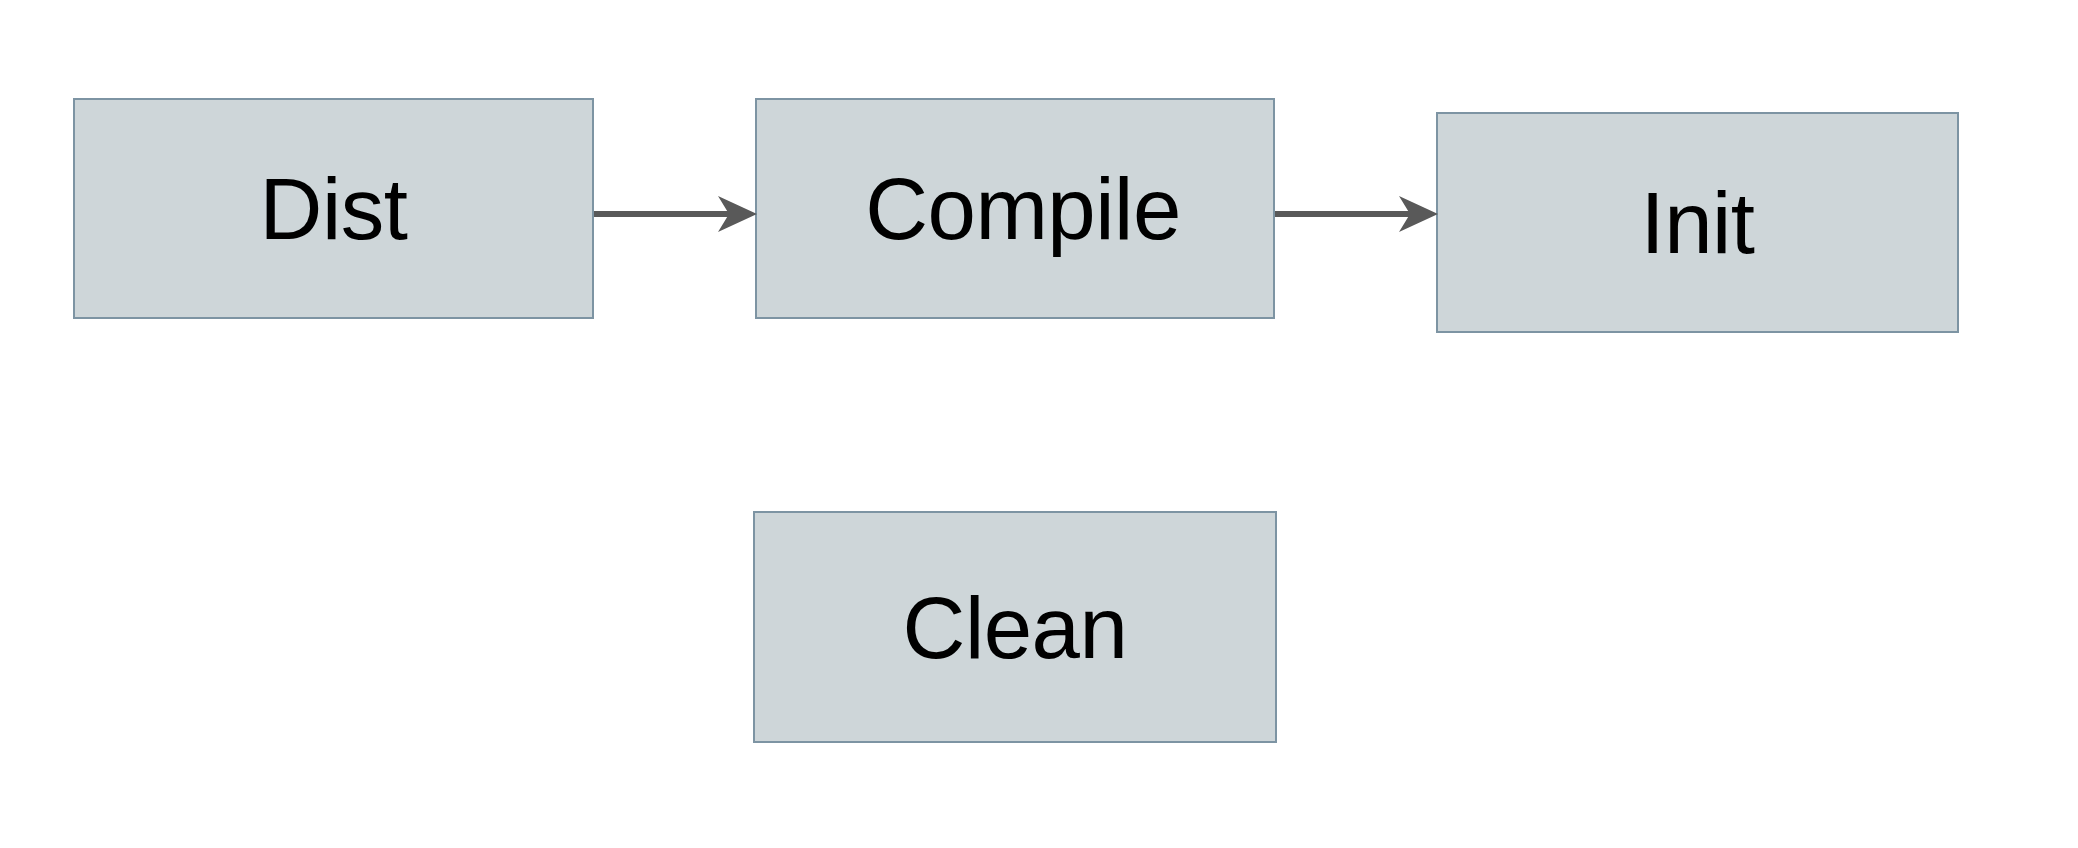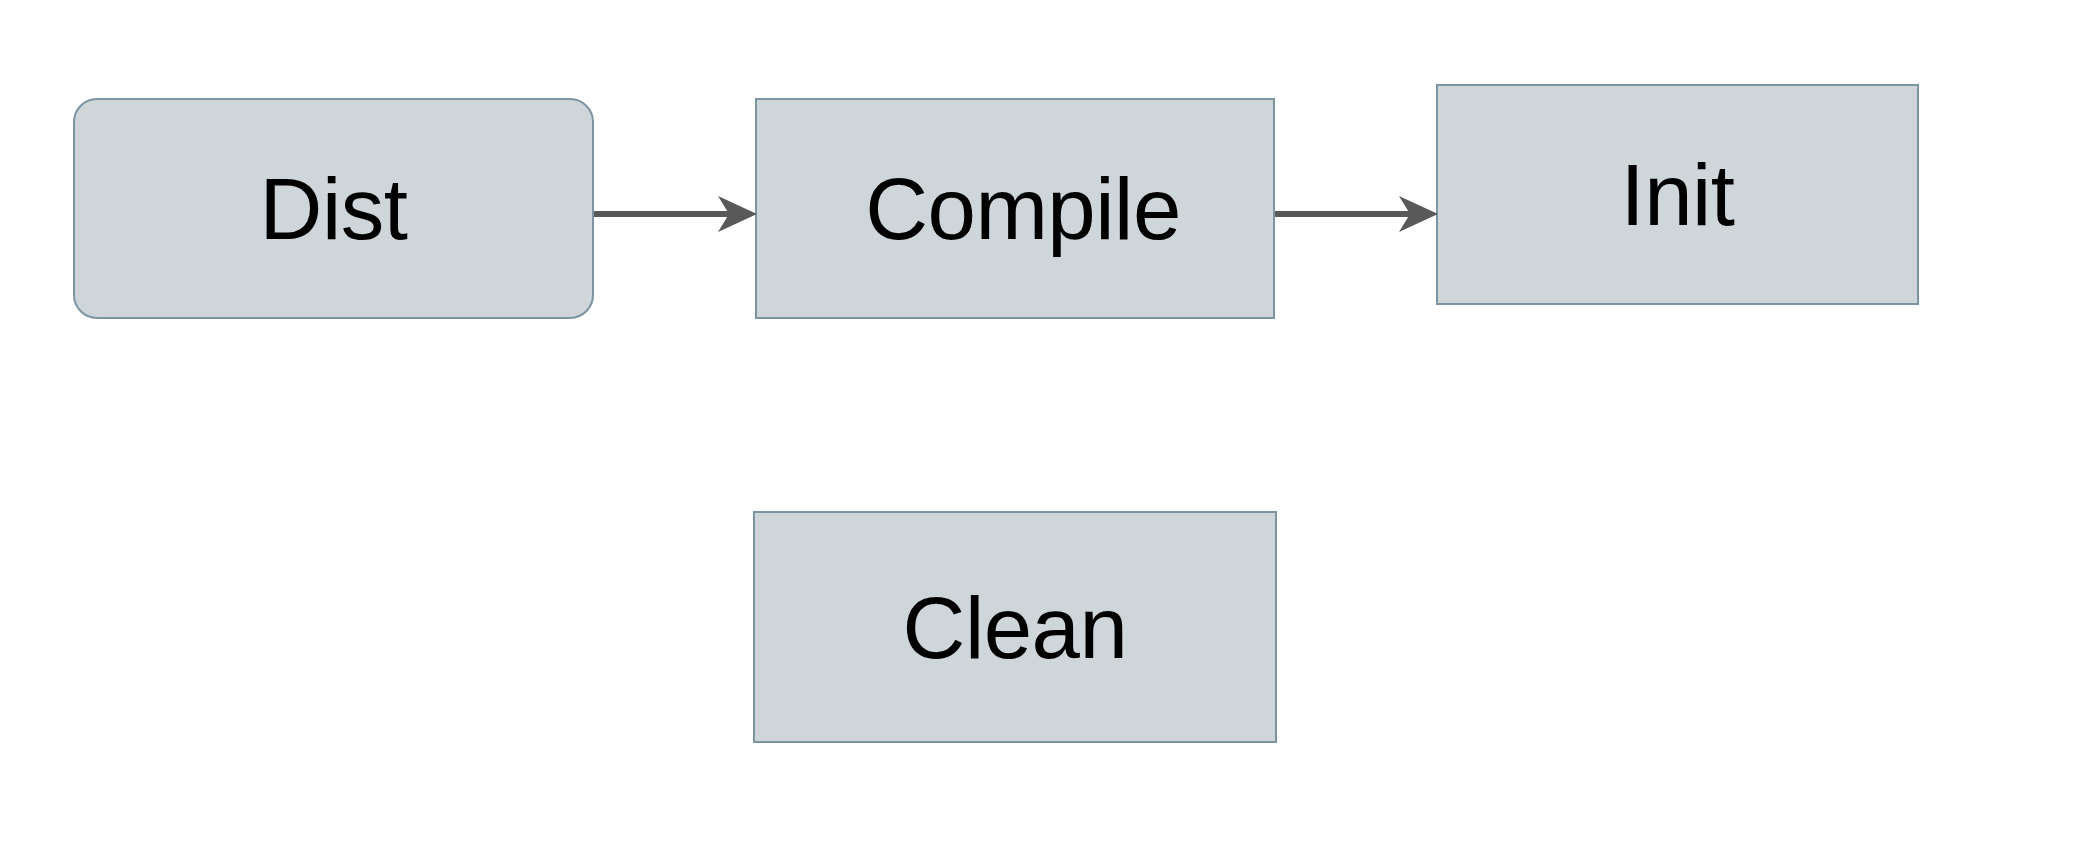--- a/index.html
+++ b/index.html
@@ -40,23 +40,23 @@
   .edge {
     position: absolute;
     overflow: visible;
   }
   .edge svg {
     display: block;
     overflow: visible;
   }
 
   
-  #node-dist    { left: 73px;   top: 98px;  width: 521px; height: 221px; border-radius: 24px; }
+  #node-dist    { left: 73px;   top: 98px;  width: 521px; height: 221px; }
   #node-compile { left: 755px;  top: 98px;  width: 520px; height: 221px; padding-left: 16px; }
-  #node-init    { left: 1436px; top: 84px;  width: 483px; height: 221px; }
+  #node-init    { left: 1436px; top: 112px;  width: 523px; height: 221px; }
   #node-clean   { left: 753px;  top: 511px; width: 524px; height: 232px; }
 
   
   #edge-dist-compile { left: 594px;  top: 193px; width: 163px; height: 42px; }
   #edge-compile-init { left: 1275px; top: 193px; width: 163px; height: 42px; }
 </style>
 </head>
 <body>
 
 <div id="canvas">

